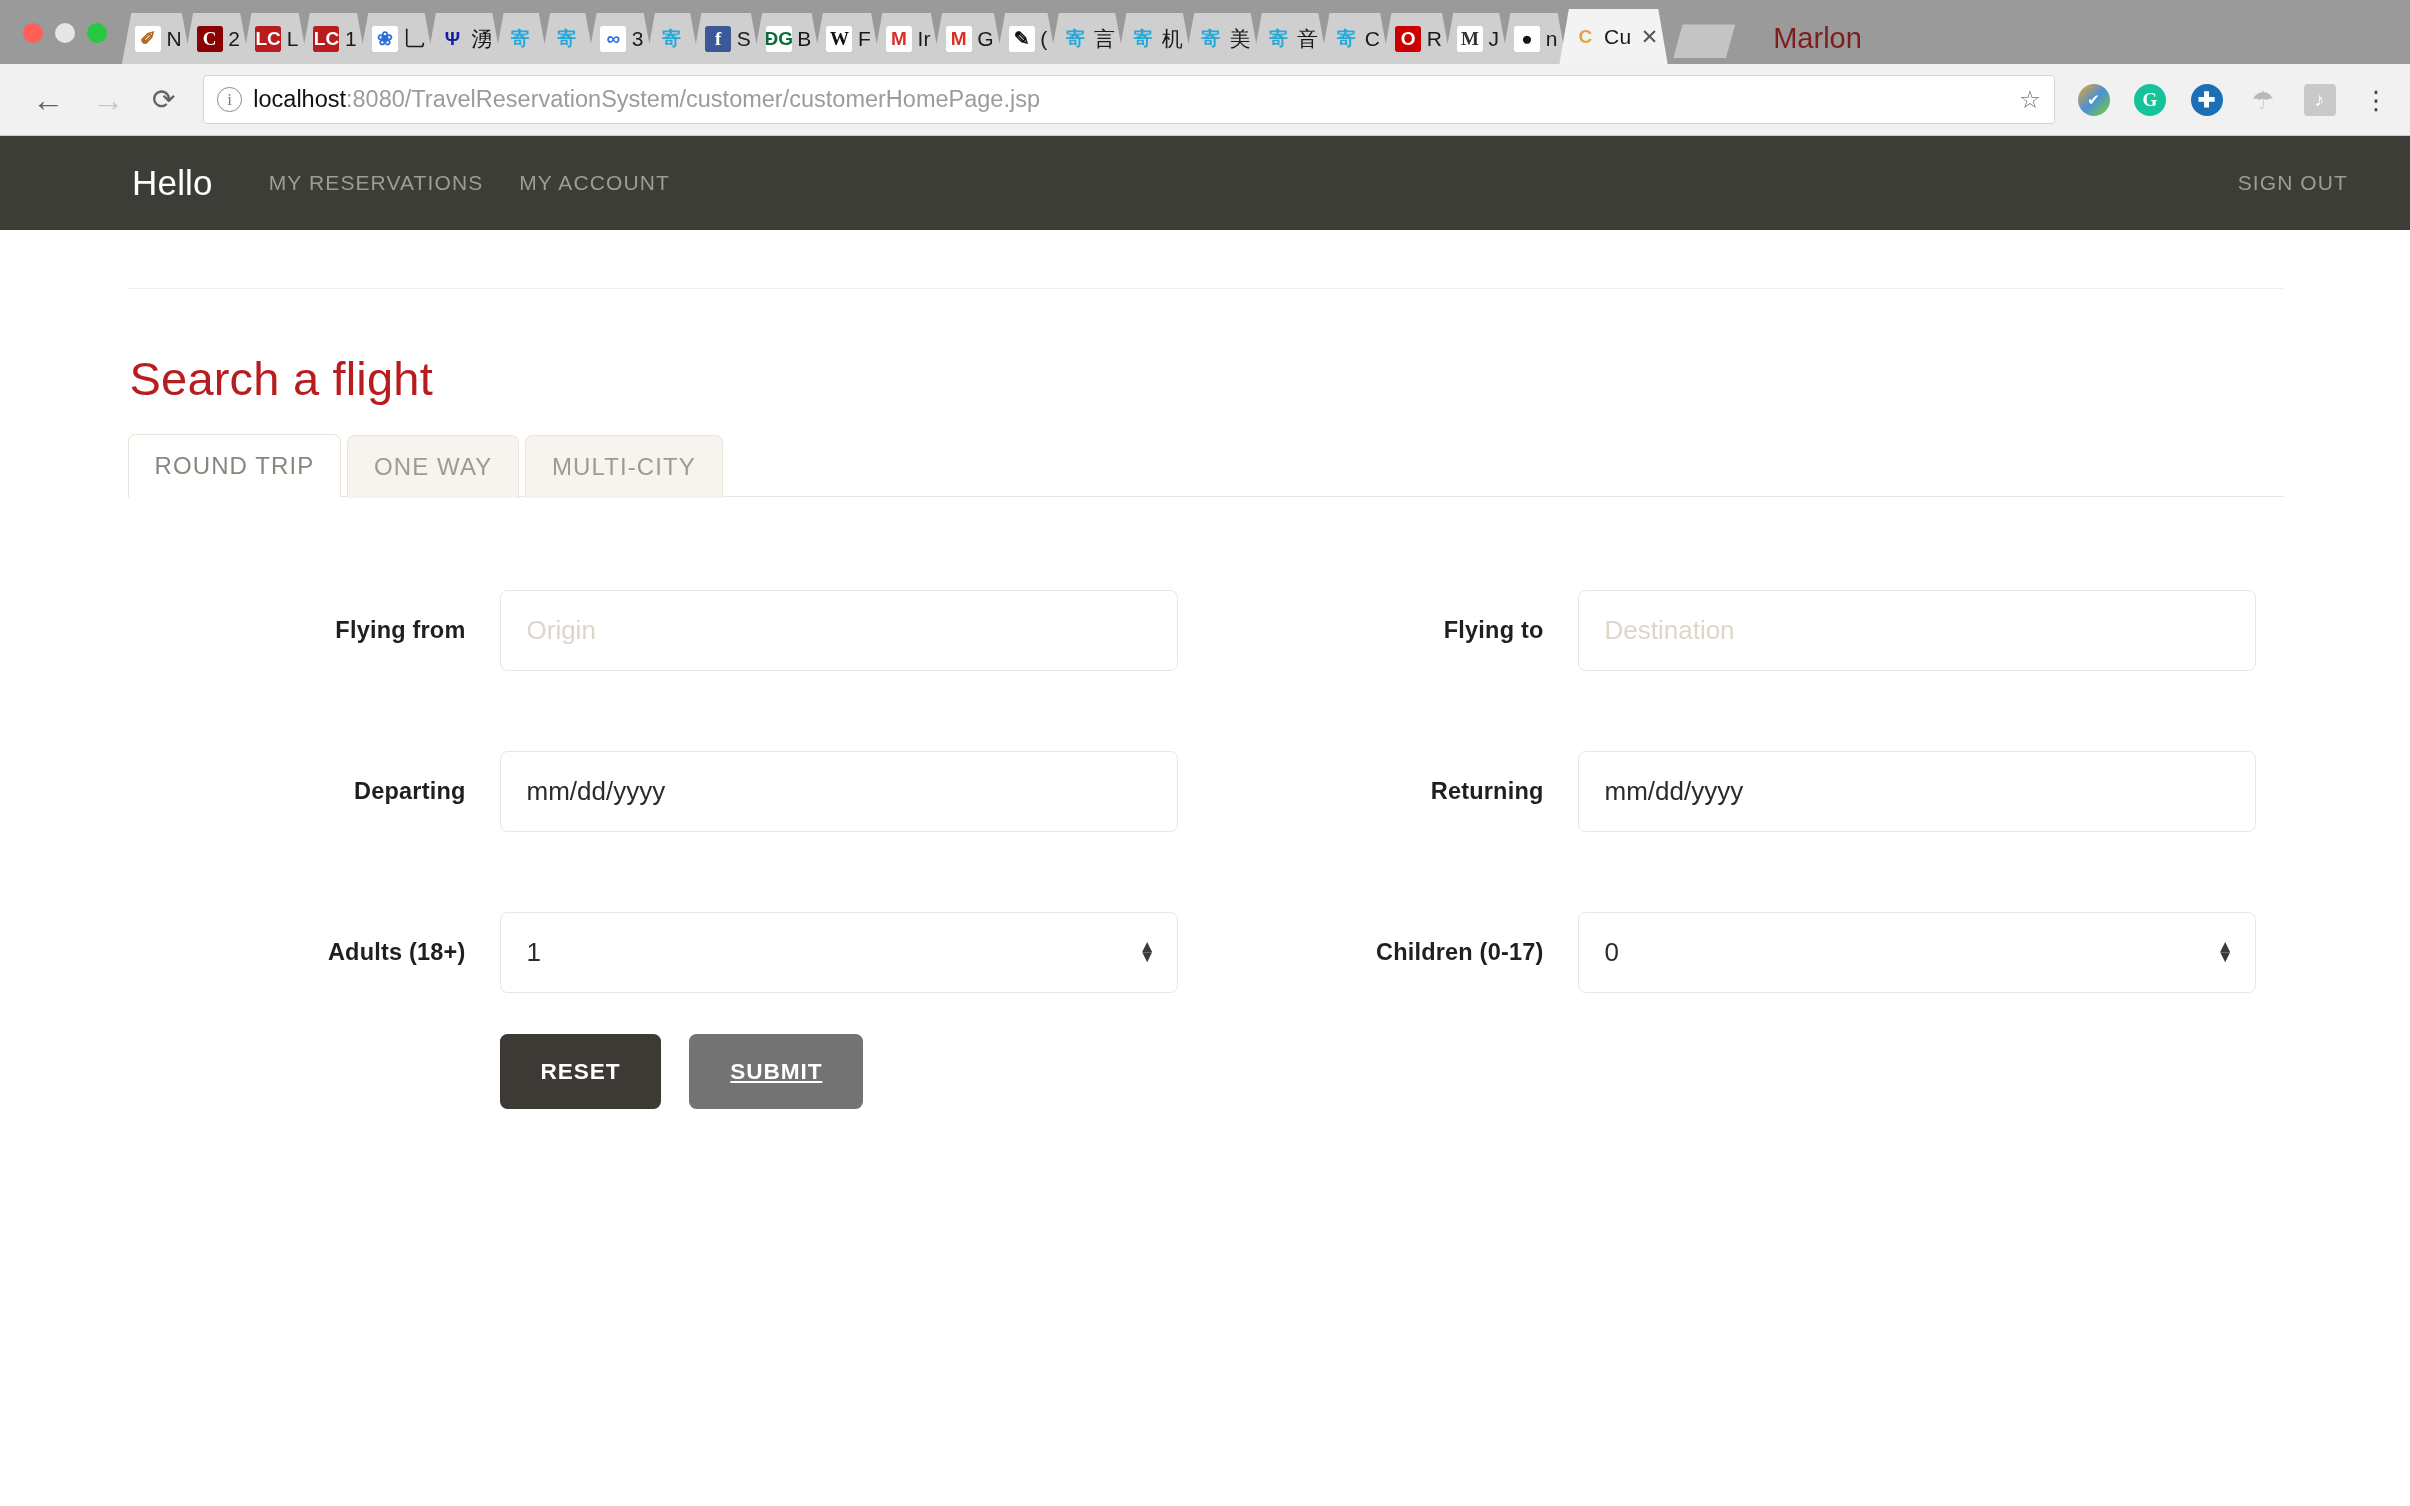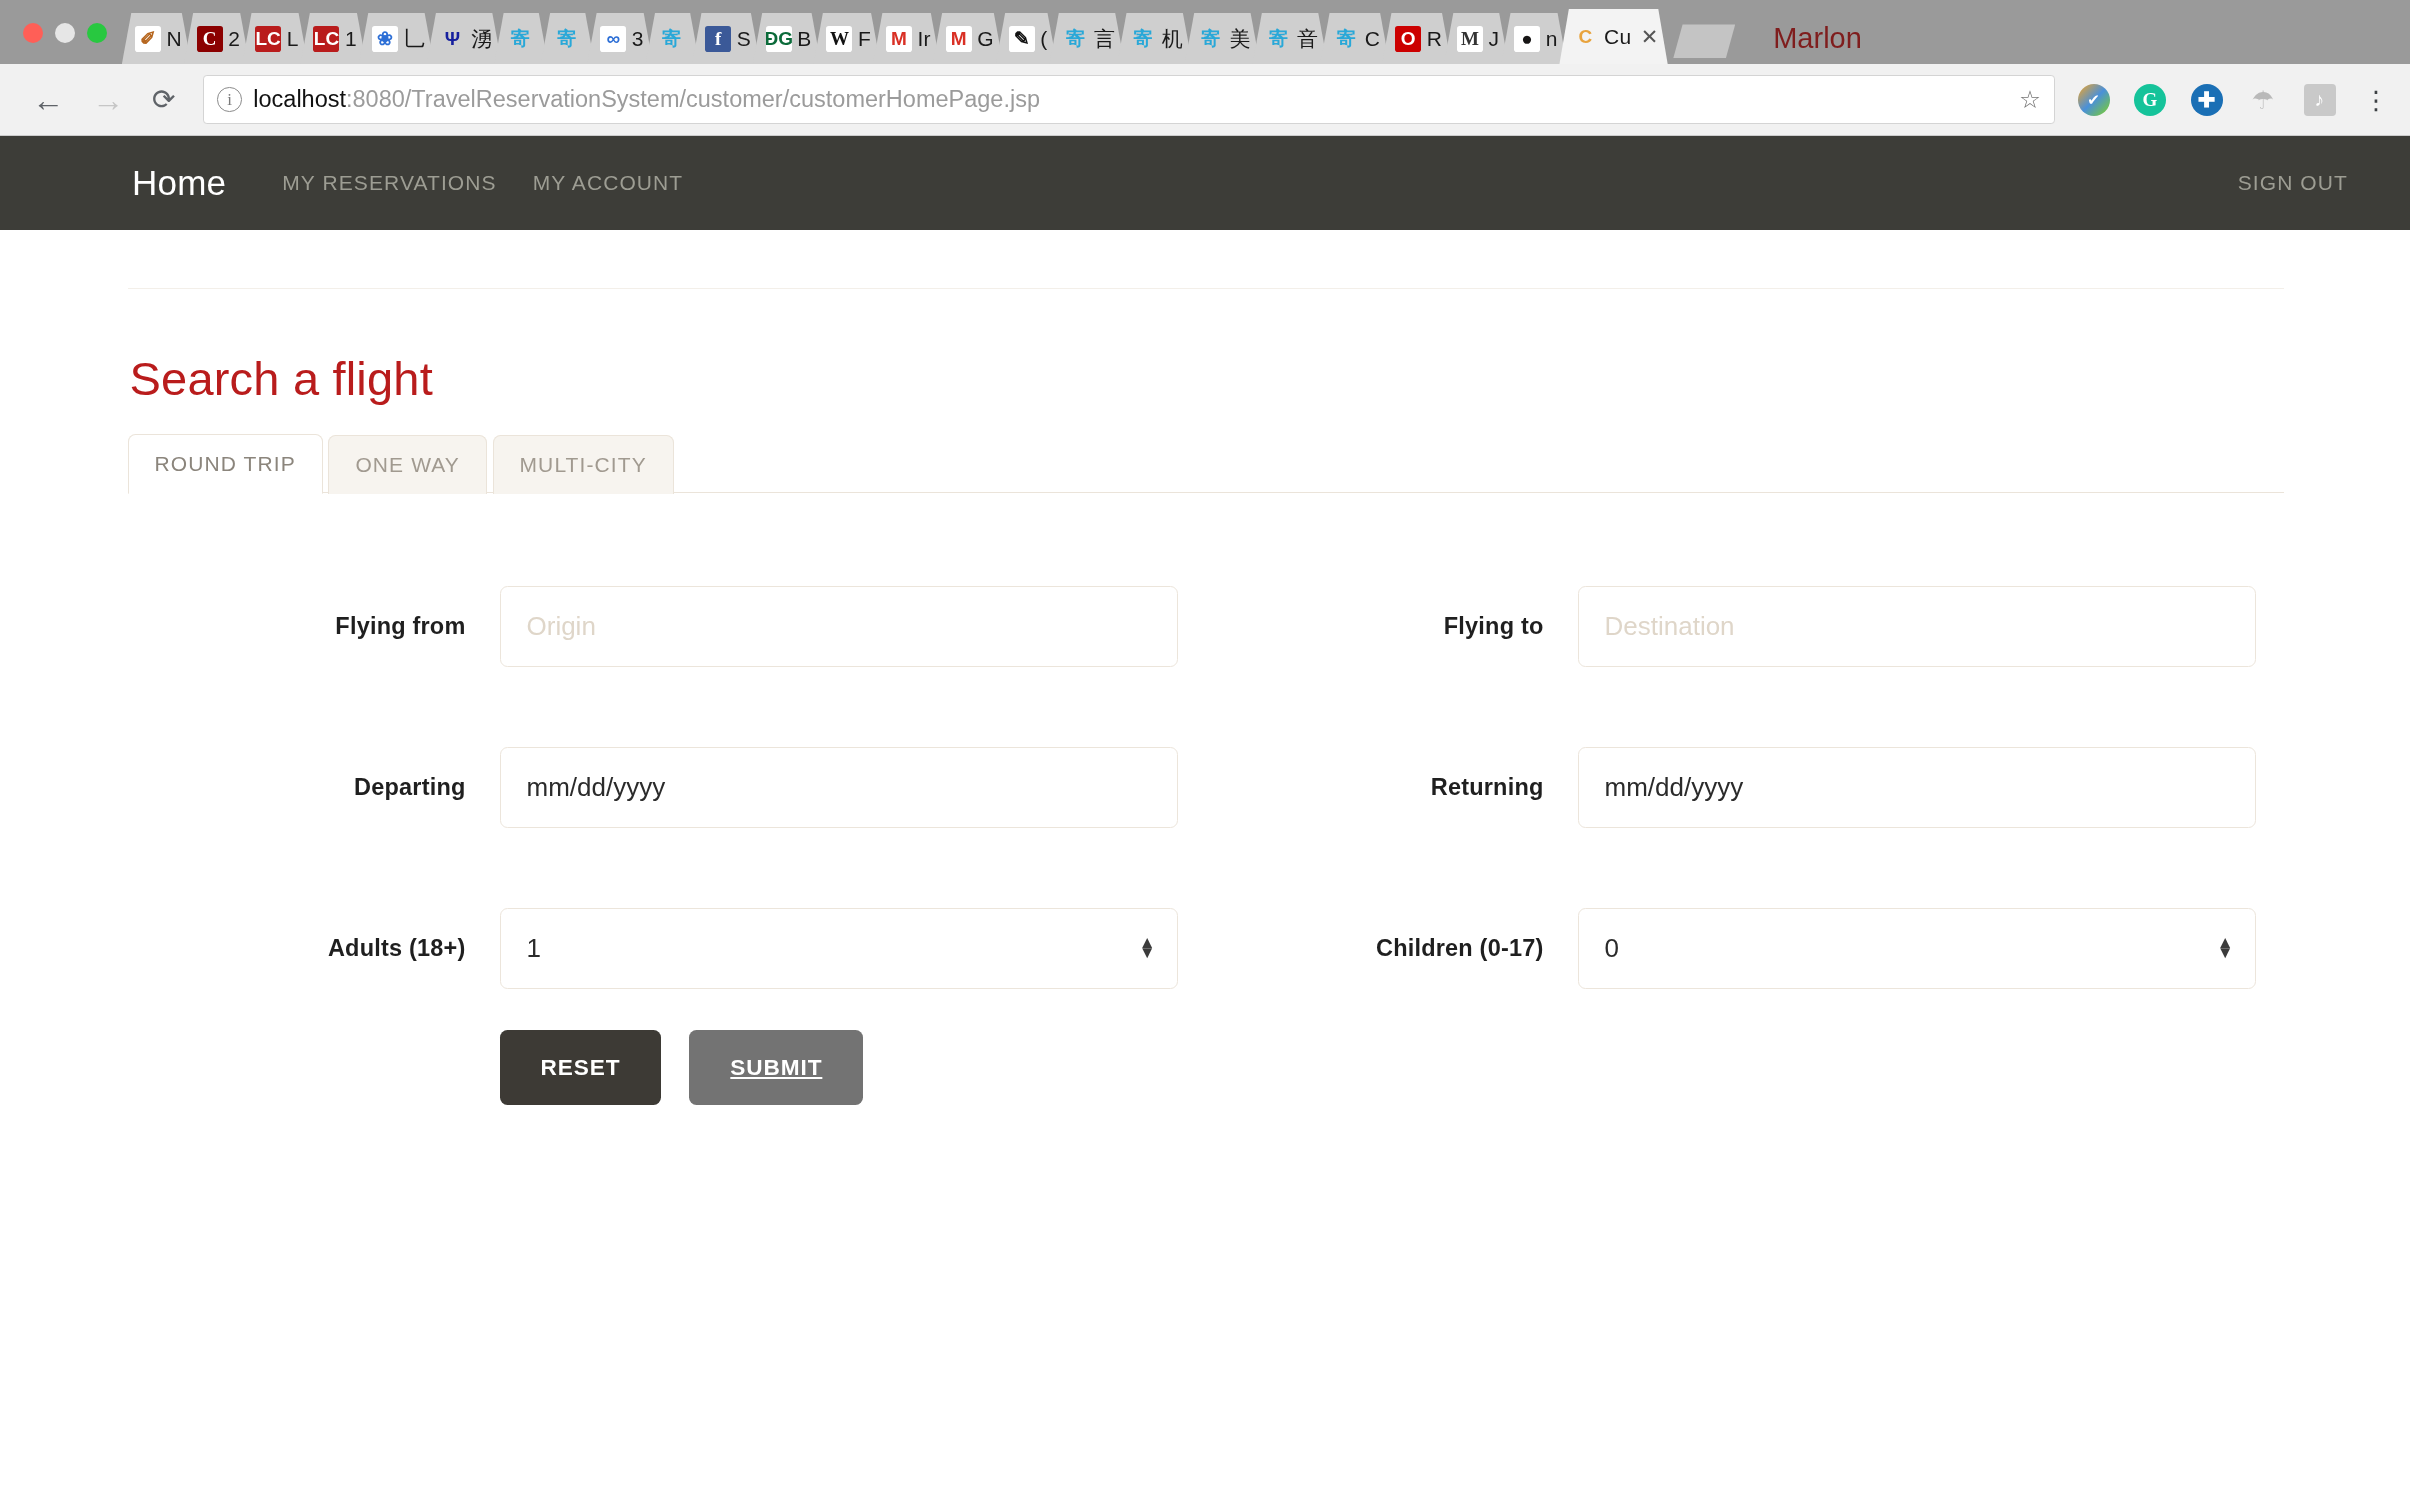--- a/index.html
+++ b/index.html
@@ -215,21 +215,21 @@
     margin: 62px 0 28px 2px;
     letter-spacing: 0.2px;
   }
 
   .tabnav {
     display: flex;
     align-items: flex-end;
     border-bottom: 1.9px solid #ebe4da;
   }
   .tabnav-item {
-    font-size: 21px;
+    font-size: 24px;
     letter-spacing: 1.1px;
     color: #a19a90;
     padding: 17px 26px;
     border: 1.9px solid #ebe4da;
     border-bottom: none;
     border-radius: 7.5px 7.5px 0 0;
     background: #f7f4ef;
     margin-right: 5.6px;
     margin-bottom: -1.9px;
     text-transform: uppercase;
@@ -431,21 +431,21 @@
         <span class="ext-ico ei-parachute">☂</span>
         <span class="ext-ico ei-frame">♪</span>
         <span class="ext-ico ei-kebab">⋮</span>
       </div>
   </div>
 </div>
 
 <div class="page">
 
   <div class="navbar">
-    <span class="brand">Home</span>
+    <span class="brand">Hello</span>
     <div class="nav-links">
       <a class="nav-link" href="#">MY RESERVATIONS</a>
       <a class="nav-link" href="#">MY ACCOUNT</a>
     </div>
     <div class="nav-right">
       <a class="nav-link" href="#">SIGN OUT</a>
     </div>
   </div>
 
   <div class="container">

